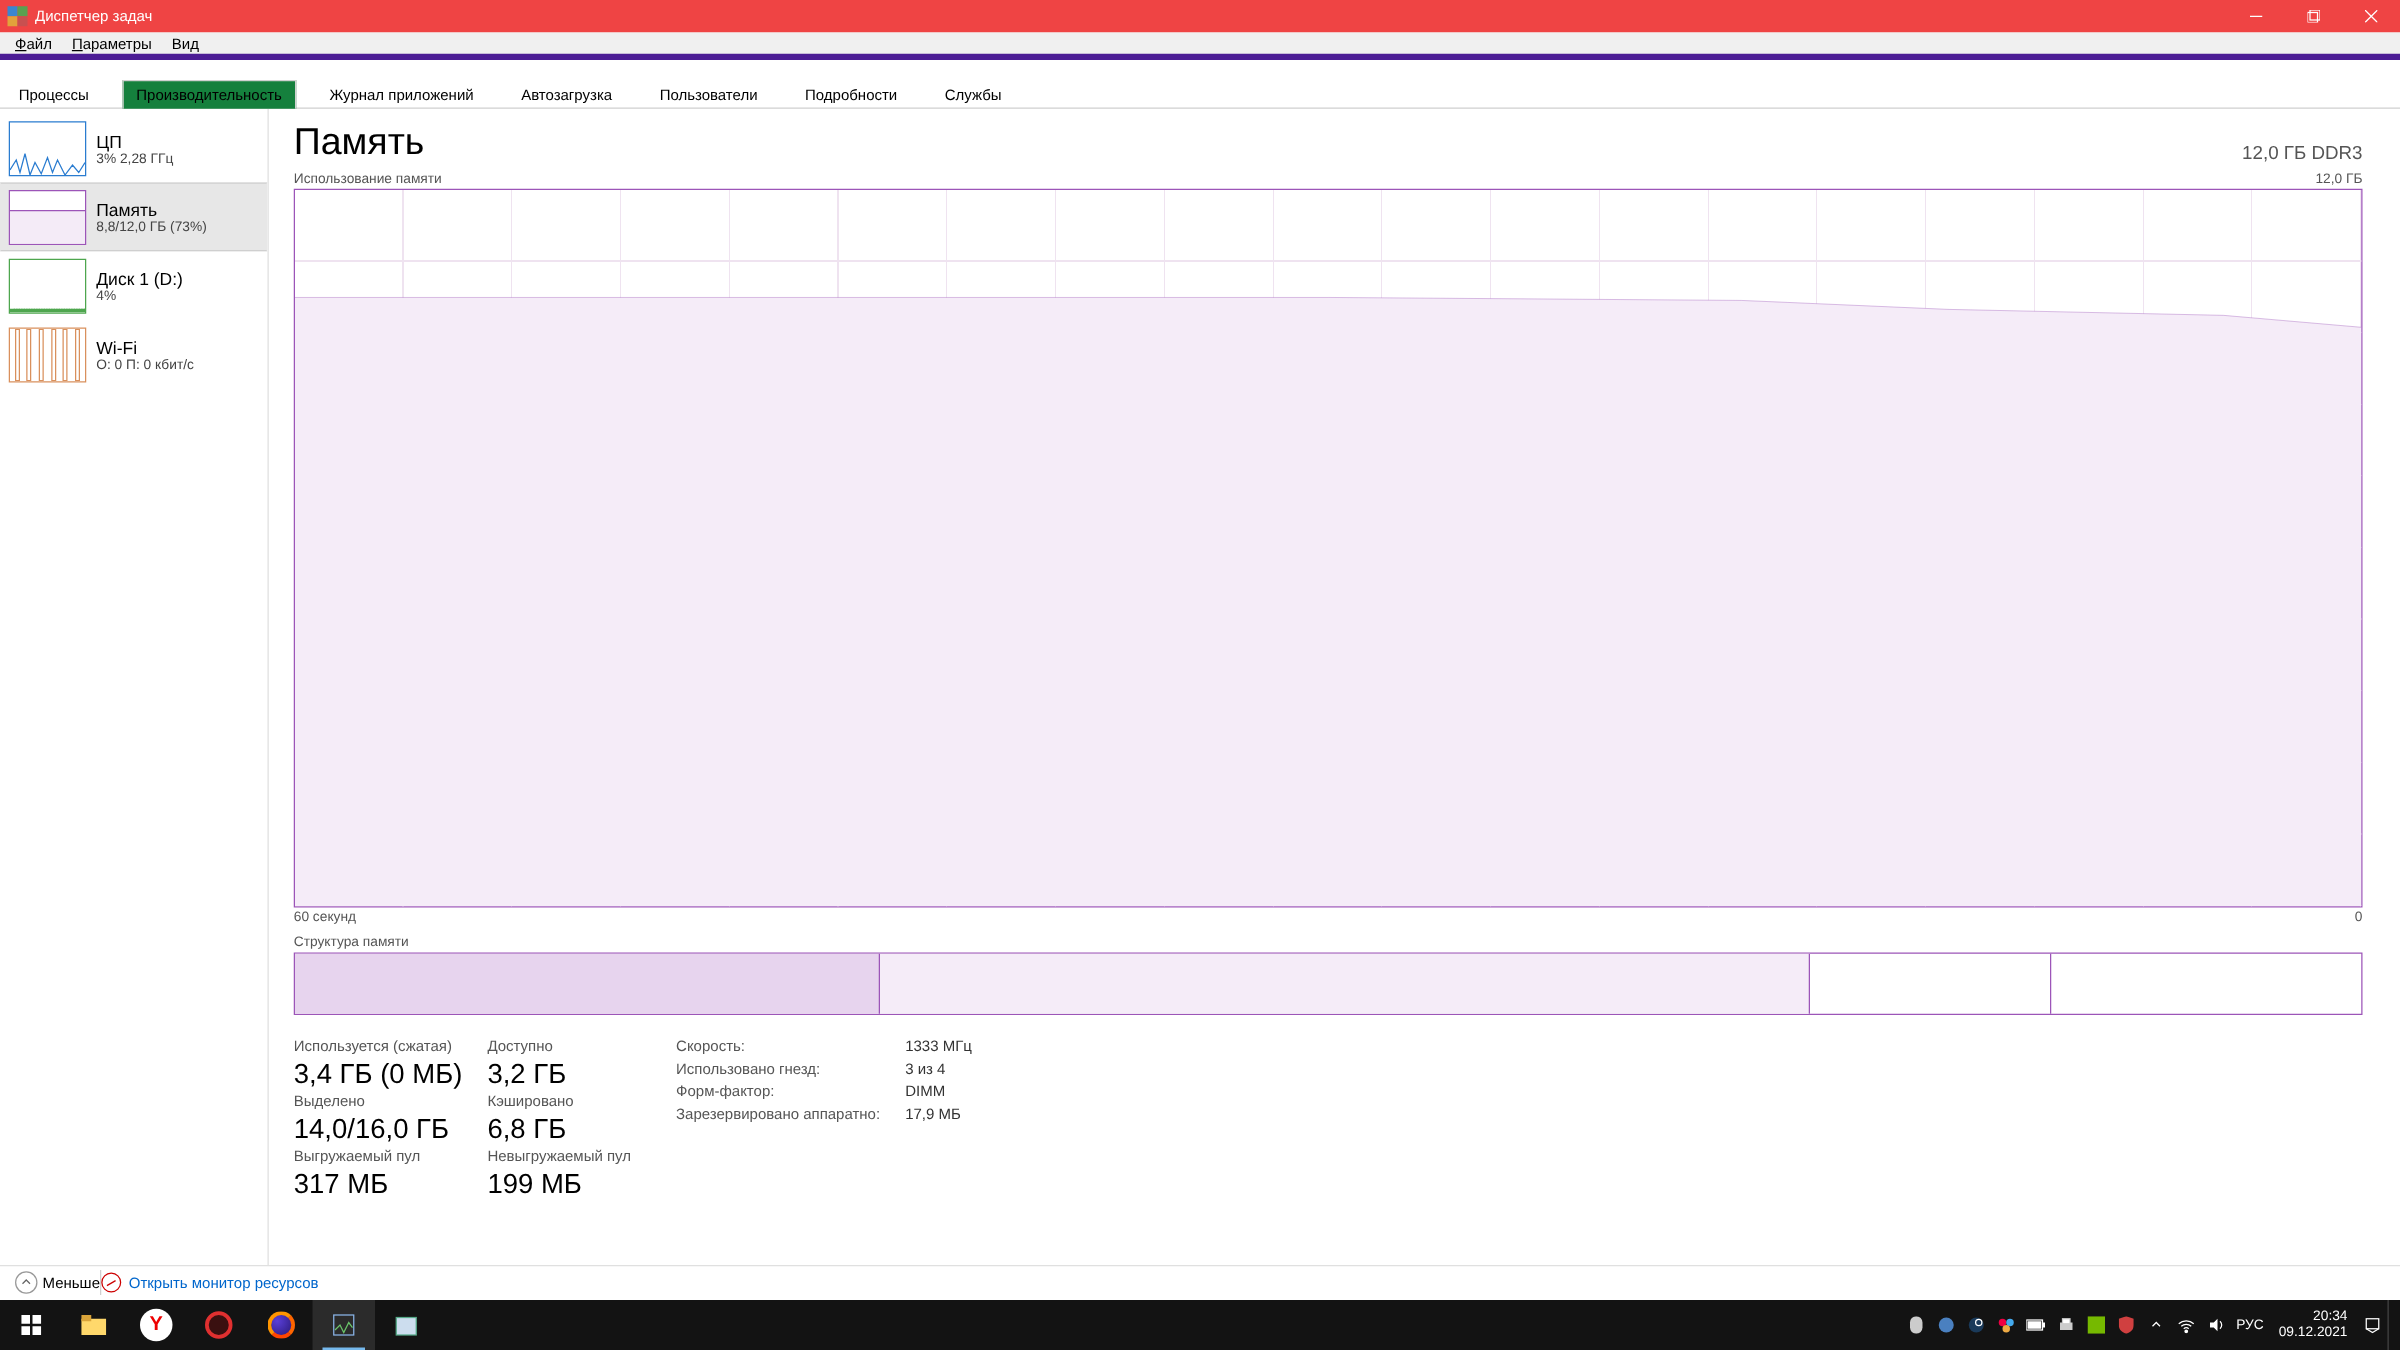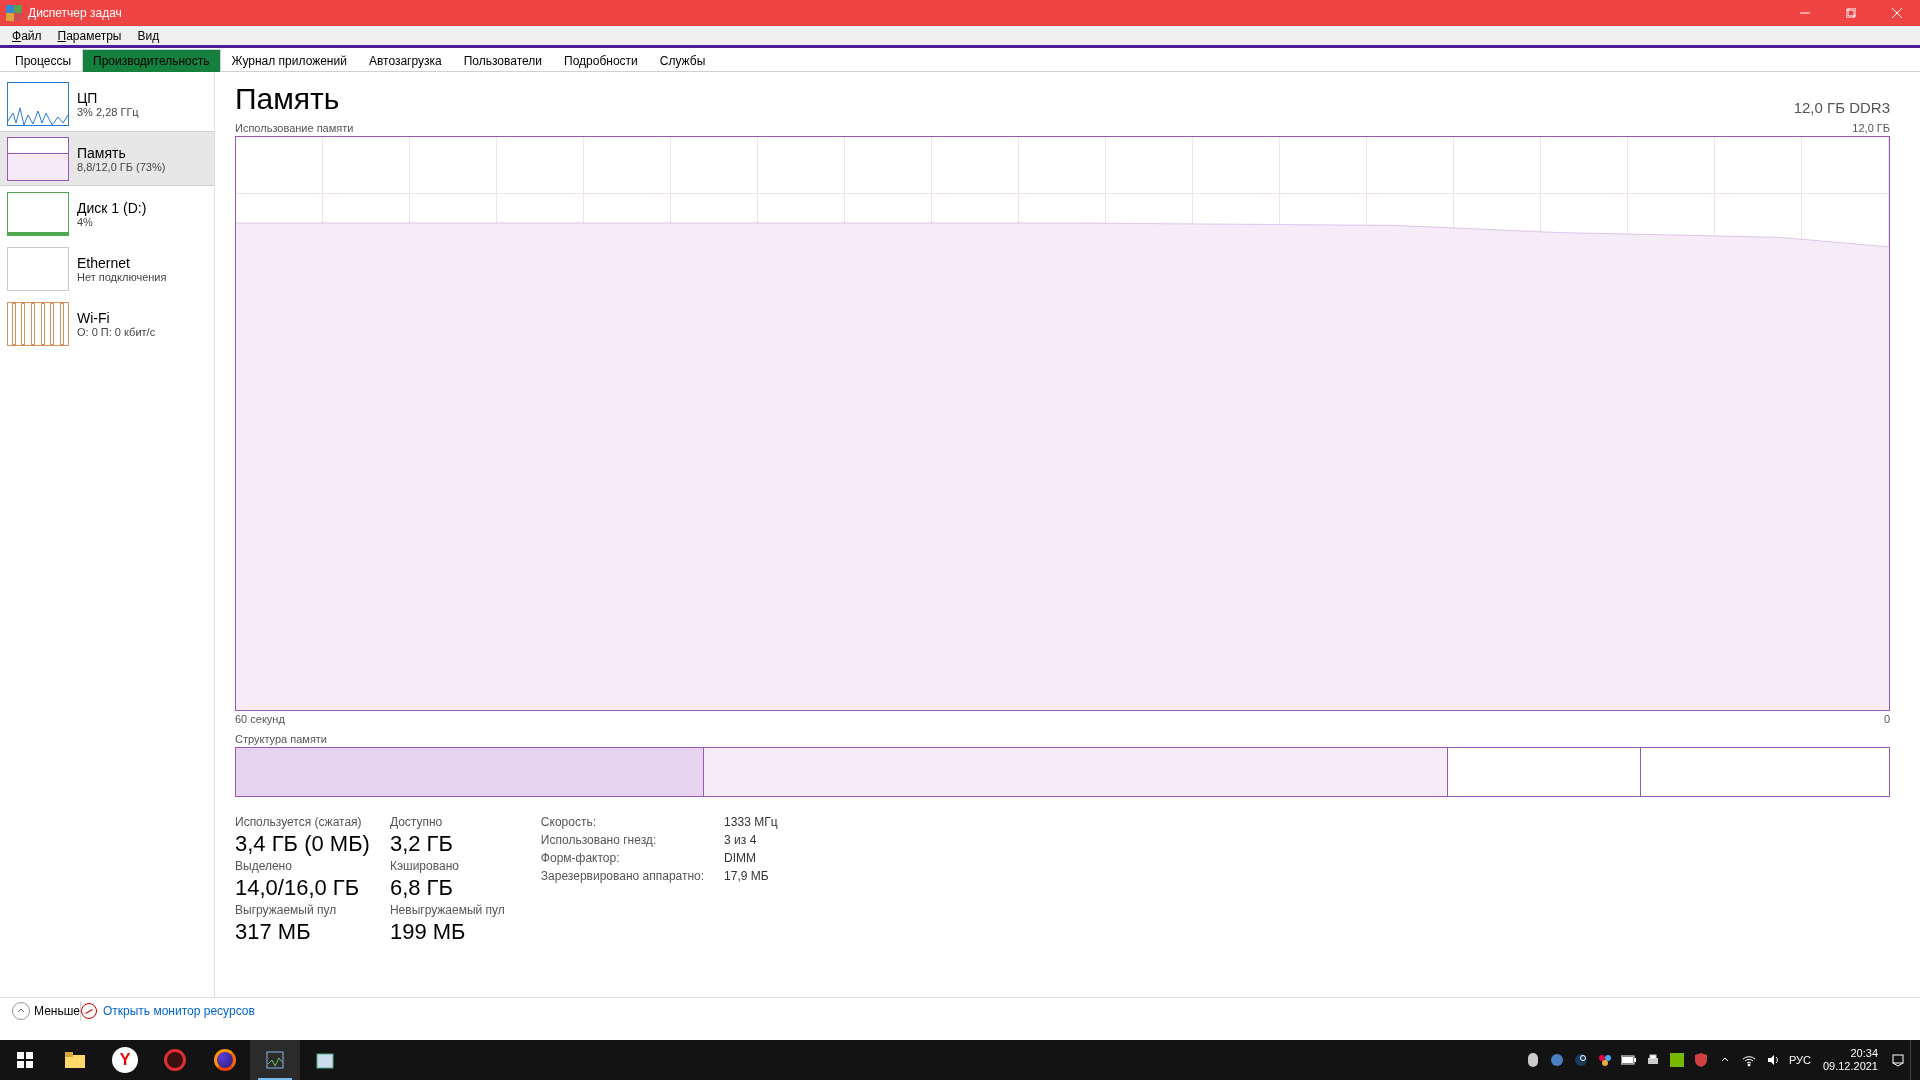--- a/index.html
+++ b/index.html
@@ -8,26 +8,26 @@
 
 .titlebar { height: 26px; background: #ef4444; color: #fff; display: flex; align-items: center; padding-left: 6px; }
 .titlebar .app-icon { width: 16px; height: 16px; margin-right: 6px; display: flex; flex-wrap: wrap; }
 .titlebar .app-icon span { width: 8px; height: 8px; }
 .titlebar .title { font-size: 12px; }
 .titlebar .controls { margin-left: auto; display: flex; }
 .titlebar .controls div { width: 46px; height: 26px; display: flex; align-items: center; justify-content: center; }
 .titlebar .controls svg { width: 10px; height: 10px; stroke: #fff; stroke-width: 1; fill: none; }
 
 
-.menubar { height: 22px; background: #f0f0f0; border-bottom: 3px solid #4c1d95; display: flex; align-items: center; padding-left: 4px; font-size: 12px; }
+.menubar { height: 22px; background: #f0f0f0; border-bottom: 5px solid #4c1d95; display: flex; align-items: center; padding-left: 4px; font-size: 12px; }
 .menubar .menu-item { padding: 2px 8px; }
 .menubar .menu-item u { text-decoration: underline; }
 
 
-.tabstrip { height: 24px; display: flex; align-items: flex-end; padding-left: 4px; border-bottom: 1px solid #d0d0d0; }
+.tabstrip { height: 39px; display: flex; align-items: flex-end; padding-left: 4px; border-bottom: 1px solid #d0d0d0; gap: 16px; }
 .tab { padding: 4px 10px; font-size: 12px; border: 1px solid transparent; border-bottom: none; position: relative; top: 1px; }
 .tab.active { background: #15803d; border-color: #d0d0d0; }
 
 
 .main { display: flex; height: calc(1080px - 26px - 22px - 25px - 42px - 40px); }
 .sidebar { width: 215px; border-right: 1px solid #e0e0e0; padding: 4px 0; overflow: hidden; }
 .sidebar-item { display: flex; align-items: center; padding: 4px 6px; border: 1px solid transparent; height: 55px; }
 .sidebar-item.selected { background: #e7e7e7; border-top-color: #cfcfcf; border-bottom-color: #cfcfcf; }
 .sidebar-item .thumb { width: 62px; height: 44px; border: 1px solid #bdbdbd; margin-right: 8px; background: #fff; position: relative; overflow: hidden; }
 .sidebar-item .labels .name { font-size: 14px; }
@@ -158,27 +158,20 @@
       </div>
     </div>
     <div class="sidebar-item">
       <div class="thumb disk1"></div>
       <div class="labels">
         <div class="name">Диск 1 (D:)</div>
         <div class="sub">4%</div>
       </div>
     </div>
     <div class="sidebar-item">
-      <div class="thumb eth"></div>
-      <div class="labels">
-        <div class="name">Ethernet</div>
-        <div class="sub">Нет подключения</div>
-      </div>
-    </div>
-    <div class="sidebar-item">
       <div class="thumb wifi">
         <div class="bar" style="height:100%"></div>
           <div class="bar" style="height:100%"></div>
         <div class="bar" style="height:100%"></div>
           <div class="bar" style="height:100%"></div>
         <div class="bar" style="height:100%"></div>
           <div class="bar" style="height:100%"></div>
       </div>
       <div class="labels">
         <div class="name">Wi-Fi</div>

